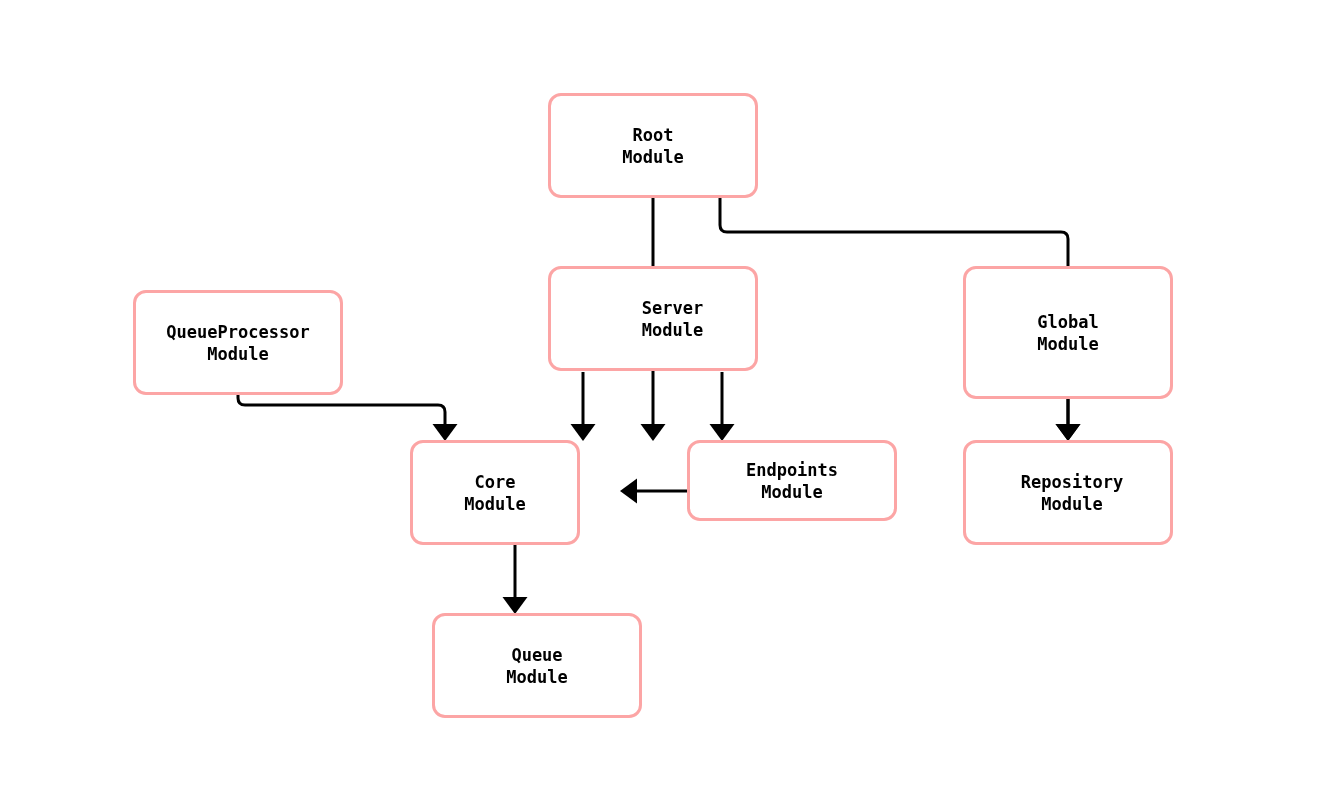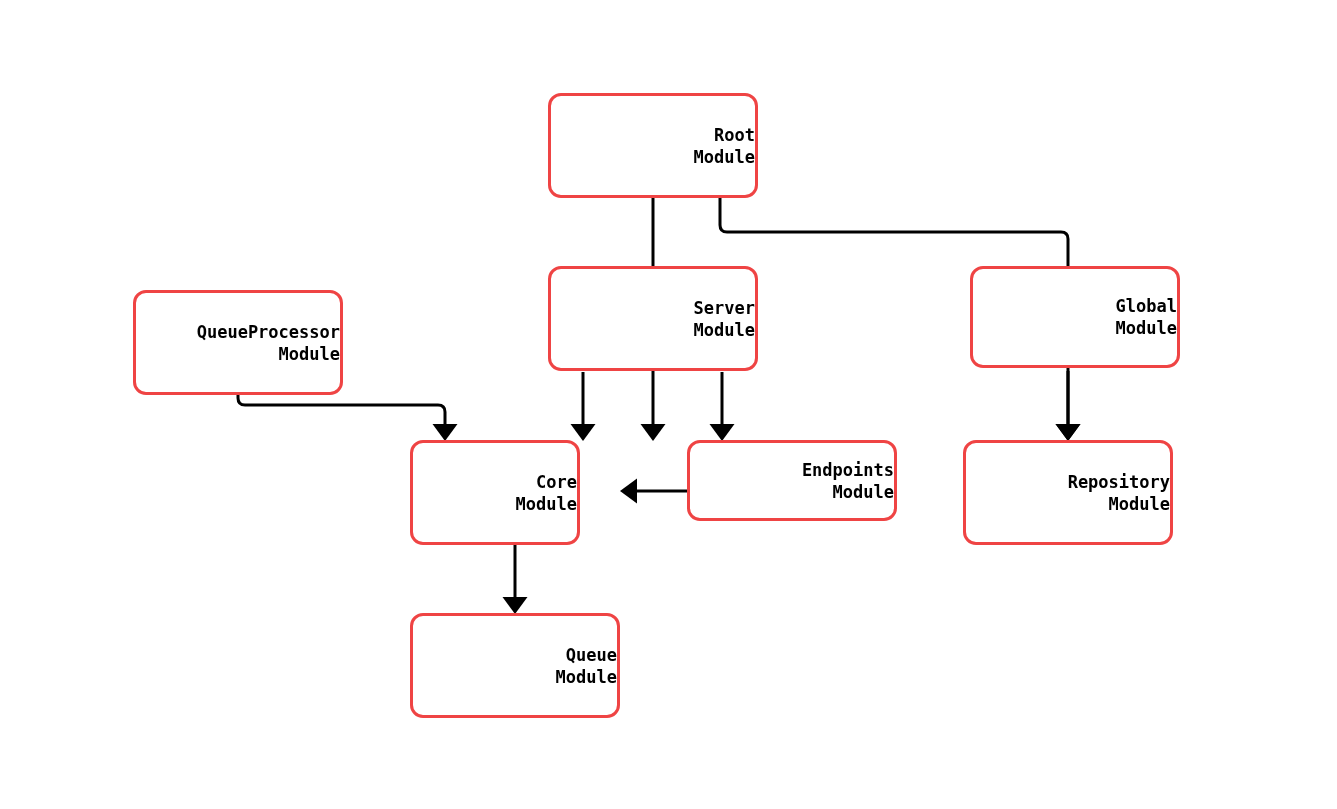--- a/index.html
+++ b/index.html
@@ -21,26 +21,26 @@
   #edge-layer {
     position: absolute;
     left: 0;
     top: 0;
     width: 1337px;
     height: 809px;
   }
   .node {
     position: absolute;
     box-sizing: border-box;
-    border: 3px solid #ef4444;
+    border: 3px solid #fca5a5;
     border-radius: 13px;
     background: #ffffff;
     display: flex;
     flex-direction: column;
-    align-items: flex-end;
+    align-items: center;
     justify-content: center;
     z-index: 2;
   }
   .node-label {
     font-family: "DejaVu Sans Mono", monospace;
     font-size: 17px;
     font-weight: bold;
     line-height: 22px;
     color: #000000;
     text-align: center;
@@ -97,38 +97,38 @@
   <div class="node" style="left:133px; top:266px; width:210px; height:105px;margin-top:24px;">
     <div class="node-label">QueueProcessor</div>
     <div class="node-label">Module</div>
   </div>
 
   <div class="node" style="left:548px; top:266px; width:210px; height:105px;padding-left:39px;">
     <div class="node-label">Server</div>
     <div class="node-label">Module</div>
   </div>
 
-  <div class="node" style="left:963px; top:266px; width:210px; height:102px;margin-left:7px;">
+  <div class="node" style="left:963px; top:266px; width:210px; height:133px;">
     <div class="node-label">Global</div>
     <div class="node-label">Module</div>
   </div>
 
   <div class="node" style="left:410px; top:440px; width:170px; height:105px;">
     <div class="node-label">Core</div>
     <div class="node-label">Module</div>
   </div>
 
   <div class="node" style="left:687px; top:440px; width:210px; height:81px;">
     <div class="node-label">Endpoints</div>
     <div class="node-label">Module</div>
   </div>
 
   <div class="node" style="left:963px; top:440px; width:210px; height:105px;padding-left:8px;">
     <div class="node-label">Repository</div>
     <div class="node-label">Module</div>
   </div>
 
-  <div class="node" style="left:410px; top:613px; width:210px; height:105px;">
+  <div class="node" style="left:432px; top:613px; width:210px; height:105px;">
     <div class="node-label">Queue</div>
     <div class="node-label">Module</div>
   </div>
 
 </div>
 
 </body></html>

